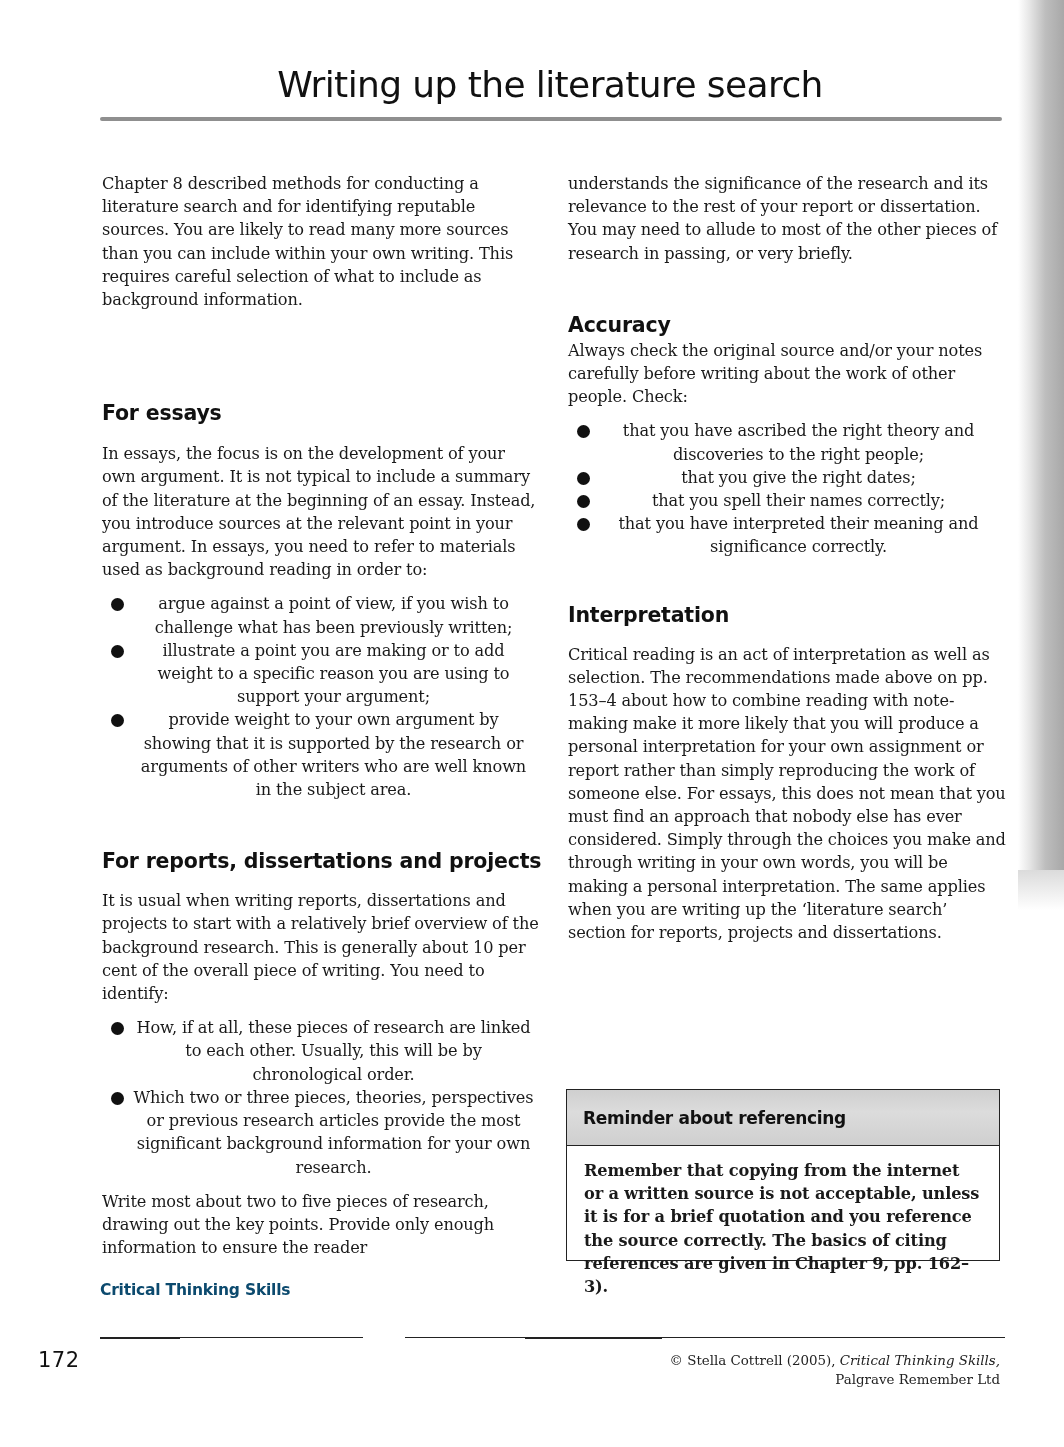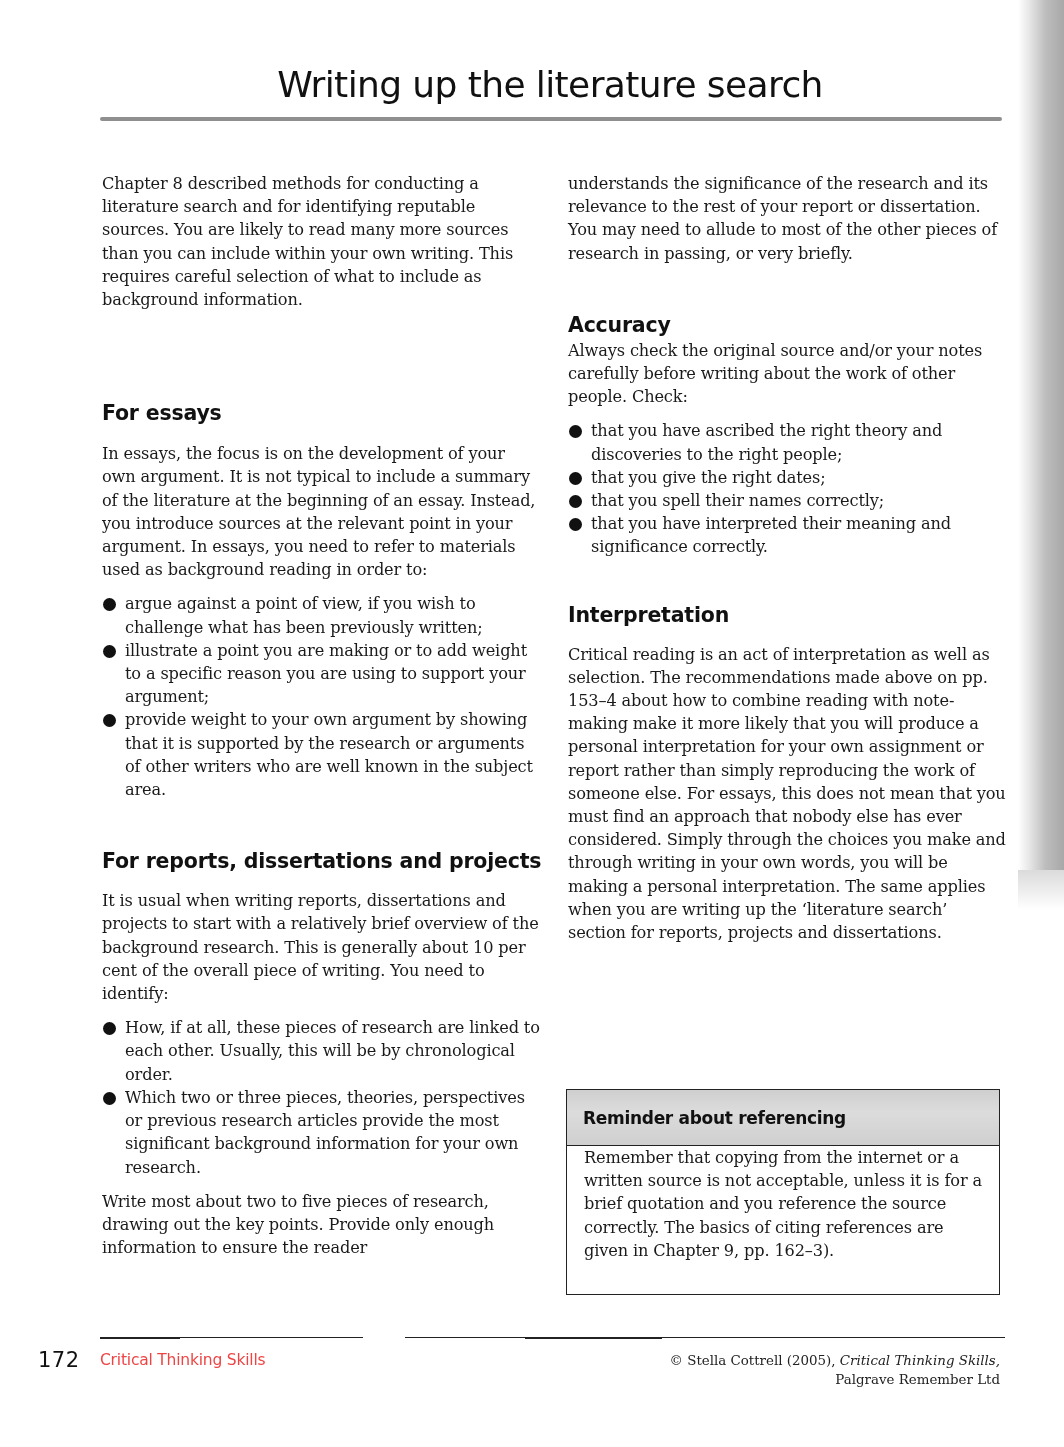--- a/index.html
+++ b/index.html
@@ -28,56 +28,56 @@
   .col { position: absolute; top: 172px; width: 440px; }
   .col-left { left: 102px; }
   .col-right { left: 568px; width: 438px; }
   p {
     margin: 0; font-size: 16.2px; line-height: 23.2px; letter-spacing: -0.15px;
   }
   h2 {
     margin: 0; font-family: "DejaVu Sans", sans-serif; font-weight: bold;
     font-size: 20.5px; line-height: 28px; letter-spacing: -0.2px; color: #111;
   }
-  ul { list-style: none; margin: 0; padding: 0; }
+  ul { list-style: none; margin: 8px; padding: 0; text-align: center; }
   li {
     position: relative; padding-left: 23px; font-size: 16.2px; line-height: 23.2px;
     letter-spacing: -0.15px;
   }
   .bullet {
     position: absolute; left: 1px; top: 6px; width: 13px; height: 13px;
     border-radius: 50%; background: #111;
   }
   .mt-intro-gap { margin-top: 60px; }
   .mt-h { margin-top: 14px; }
   .mt-list { margin-top: 10px; }
   .box {
-    position: absolute; left: 566px; top: 1089px; width: 434px; height: 206px;
+    position: absolute; left: 566px; top: 1089px; width: 434px; height: 172px;
     border: 1.5px solid #222; box-sizing: border-box;
   }
   .box-head {
     height: 56px; background: #d4d4d4; border-bottom: 1.5px solid #222;
     padding-left: 16px; box-sizing: border-box; display: flex; align-items: center;
     background-image: linear-gradient(to bottom, #cfcfcf, #dcdcdc 40%, #cfcfcf);
   }
   .box-head h3 {
     margin: 0; font-family: "DejaVu Sans", sans-serif; font-weight: bold;
     font-size: 17px; letter-spacing: -0.3px; color: #111;
   }
-  .box-body { padding: 0 16px 0 17px; }
+  .box-body { padding: 13px 16px 0 17px; font-weight: bold; }
   .box-body p { font-size: 16.2px; line-height: 23.2px; }
   .footer-rule { position: absolute; height: 1px; background: #222; }
   .footer-rule.thick { height: 2px; }
   .page-num {
     position: absolute; left: 38px; top: 1348px; font-family: "DejaVu Sans", sans-serif;
     font-size: 21px; color: #111; letter-spacing: 0.5px;
   }
   .book-title {
-    position: absolute; left: 100px; top: 1351px; font-family: "DejaVu Sans", sans-serif;
-    font-weight: normal; font-size: 15.5px; color: #ef4444; letter-spacing: -0.2px;
+    position: absolute; left: 100px; top: 1281px; font-family: "DejaVu Sans", sans-serif;
+    font-weight: bold; font-size: 15.5px; color: #0c4a6e; letter-spacing: -0.2px;
   }
   .copyright {
     position: absolute; right: 64px; top: 1351px; text-align: right;
     font-size: 13.4px; line-height: 19px; color: #222;
   }
   .copyright em { font-style: italic; }
 </style>
 </head>
 <body>
 

